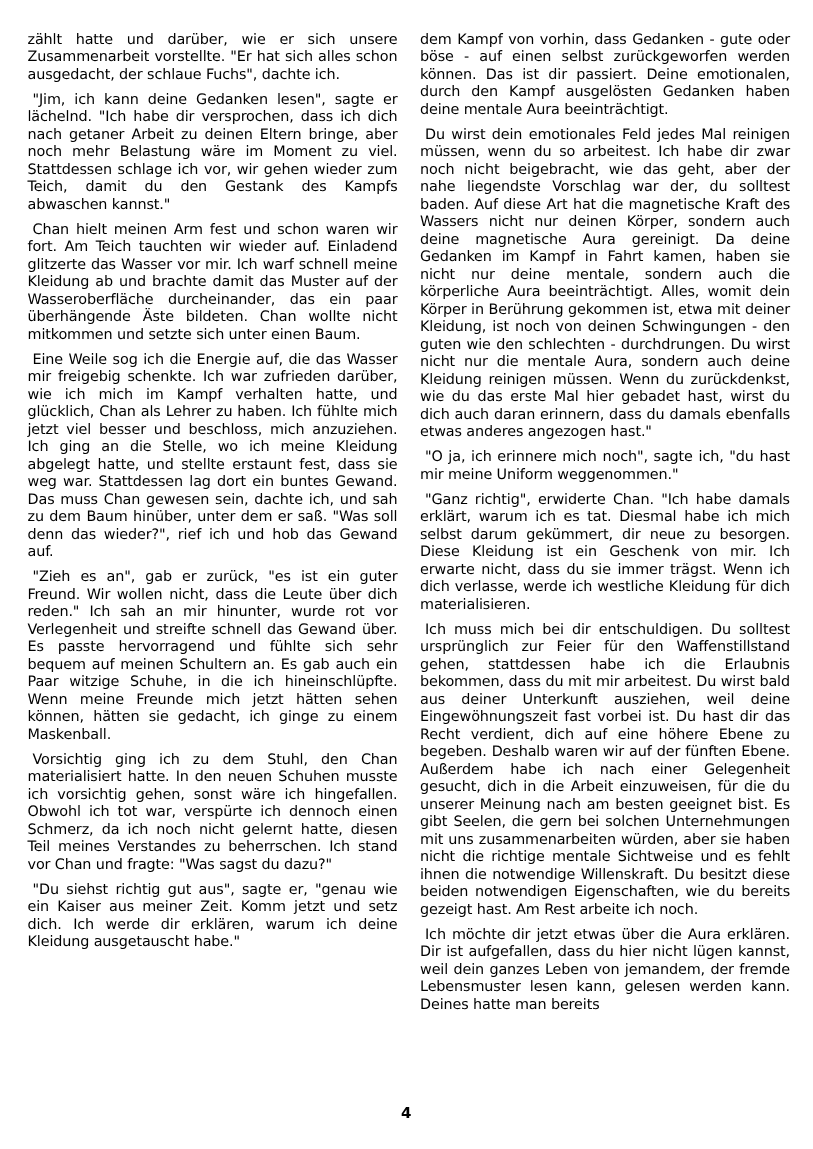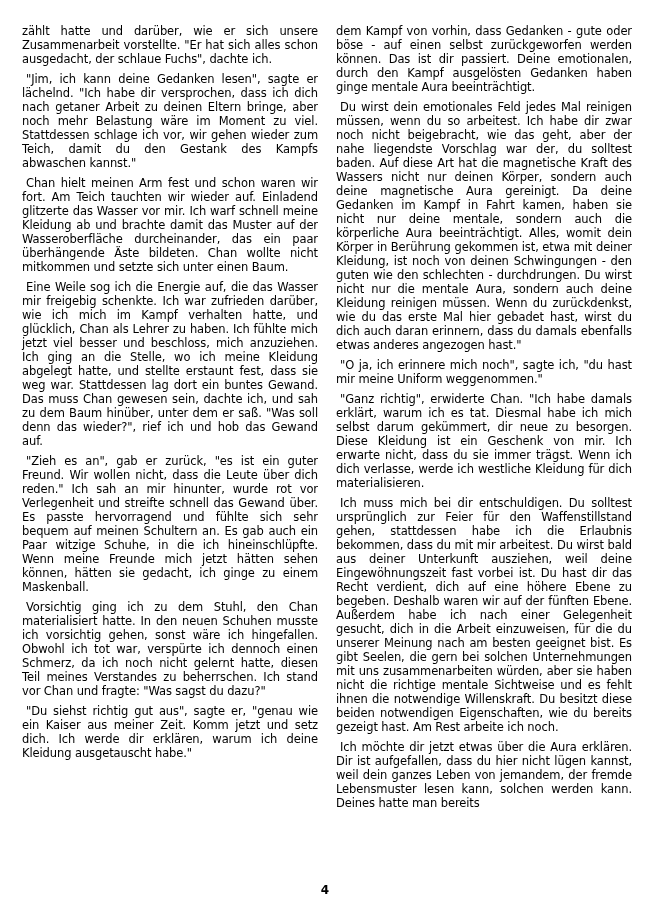--- a/index.html
+++ b/index.html
@@ -59,22 +59,22 @@
     <div class="col">
       <p>zählt hatte und darüber, wie er sich unsere Zusammenarbeit vorstellte. "Er hat sich alles schon ausgedacht, der schlaue Fuchs", dachte ich.</p>
       <p>"Jim, ich kann deine Gedanken lesen", sagte er lächelnd. "Ich habe dir versprochen, dass ich dich nach getaner Arbeit zu deinen Eltern bringe, aber noch mehr Belastung wäre im Moment zu viel. Stattdessen schlage ich vor, wir gehen wieder zum Teich, damit du den Gestank des Kampfs abwaschen kannst."</p>
       <p>Chan hielt meinen Arm fest und schon waren wir fort. Am Teich tauchten wir wieder auf. Einladend glitzerte das Wasser vor mir. Ich warf schnell meine Kleidung ab und brachte damit das Muster auf der Wasseroberfläche durcheinander, das ein paar überhängende Äste bildeten. Chan wollte nicht mitkommen und setzte sich unter einen Baum.</p>
       <p>Eine Weile sog ich die Energie auf, die das Wasser mir freigebig schenkte. Ich war zufrieden darüber, wie ich mich im Kampf verhalten hatte, und glücklich, Chan als Lehrer zu haben. Ich fühlte mich jetzt viel besser und beschloss, mich anzuziehen. Ich ging an die Stelle, wo ich meine Kleidung abgelegt hatte, und stellte erstaunt fest, dass sie weg war. Stattdessen lag dort ein buntes Gewand. Das muss Chan gewesen sein, dachte ich, und sah zu dem Baum hinüber, unter dem er saß. "Was soll denn das wieder?", rief ich und hob das Gewand auf.</p>
       <p>"Zieh es an", gab er zurück, "es ist ein guter Freund. Wir wollen nicht, dass die Leute über dich reden." Ich sah an mir hinunter, wurde rot vor Verlegenheit und streifte schnell das Gewand über. Es passte hervorragend und fühlte sich sehr bequem auf meinen Schultern an. Es gab auch ein Paar witzige Schuhe, in die ich hineinschlüpfte. Wenn meine Freunde mich jetzt hätten sehen können, hätten sie gedacht, ich ginge zu einem Maskenball.</p>
       <p>Vorsichtig ging ich zu dem Stuhl, den Chan materialisiert hatte. In den neuen Schuhen musste ich vorsichtig gehen, sonst wäre ich hingefallen. Obwohl ich tot war, verspürte ich dennoch einen Schmerz, da ich noch nicht gelernt hatte, diesen Teil meines Verstandes zu beherrschen. Ich stand vor Chan und fragte: "Was sagst du dazu?"</p>
       <p>"Du siehst richtig gut aus", sagte er, "genau wie ein Kaiser aus meiner Zeit. Komm jetzt und setz dich. Ich werde dir erklären, warum ich deine Kleidung ausgetauscht habe."</p>
     </div>
     <div class="col">
-      <p>dem Kampf von vorhin, dass Gedanken - gute oder böse - auf einen selbst zurückgeworfen werden können. Das ist dir passiert. Deine emotionalen, durch den Kampf ausgelösten Gedanken haben ginge mentale Aura beeinträchtigt.</p>
+      <p>dem Kampf von vorhin, dass Gedanken - gute oder böse - auf einen selbst zurückgeworfen werden können. Das ist dir passiert. Deine emotionalen, durch den Kampf ausgelösten Gedanken haben deine mentale Aura beeinträchtigt.</p>
       <p>Du wirst dein emotionales Feld jedes Mal reinigen müssen, wenn du so arbeitest. Ich habe dir zwar noch nicht beigebracht, wie das geht, aber der nahe liegendste Vorschlag war der, du solltest baden. Auf diese Art hat die magnetische Kraft des Wassers nicht nur deinen Körper, sondern auch deine magnetische Aura gereinigt. Da deine Gedanken im Kampf in Fahrt kamen, haben sie nicht nur deine mentale, sondern auch die körperliche Aura beeinträchtigt. Alles, womit dein Körper in Berührung gekommen ist, etwa mit deiner Kleidung, ist noch von deinen Schwingungen - den guten wie den schlechten - durchdrungen. Du wirst nicht nur die mentale Aura, sondern auch deine Kleidung reinigen müssen. Wenn du zurückdenkst, wie du das erste Mal hier gebadet hast, wirst du dich auch daran erinnern, dass du damals ebenfalls etwas anderes angezogen hast."</p>
       <p>"O ja, ich erinnere mich noch", sagte ich, "du hast mir meine Uniform weggenommen."</p>
       <p>"Ganz richtig", erwiderte Chan. "Ich habe damals erklärt, warum ich es tat. Diesmal habe ich mich selbst darum gekümmert, dir neue zu besorgen. Diese Kleidung ist ein Geschenk von mir. Ich erwarte nicht, dass du sie immer trägst. Wenn ich dich verlasse, werde ich westliche Kleidung für dich materialisieren.</p>
       <p>Ich muss mich bei dir entschuldigen. Du solltest ursprünglich zur Feier für den Waffenstillstand gehen, stattdessen habe ich die Erlaubnis bekommen, dass du mit mir arbeitest. Du wirst bald aus deiner Unterkunft ausziehen, weil deine Eingewöhnungszeit fast vorbei ist. Du hast dir das Recht verdient, dich auf eine höhere Ebene zu begeben. Deshalb waren wir auf der fünften Ebene. Außerdem habe ich nach einer Gelegenheit gesucht, dich in die Arbeit einzuweisen, für die du unserer Meinung nach am besten geeignet bist. Es gibt Seelen, die gern bei solchen Unternehmungen mit uns zusammenarbeiten würden, aber sie haben nicht die richtige mentale Sichtweise und es fehlt ihnen die notwendige Willenskraft. Du besitzt diese beiden notwendigen Eigenschaften, wie du bereits gezeigt hast. Am Rest arbeite ich noch.</p>
-      <p>Ich möchte dir jetzt etwas über die Aura erklären. Dir ist aufgefallen, dass du hier nicht lügen kannst, weil dein ganzes Leben von jemandem, der fremde Lebensmuster lesen kann, solchen werden kann. Deines hatte man bereits</p>
+      <p>Ich möchte dir jetzt etwas über die Aura erklären. Dir ist aufgefallen, dass du hier nicht lügen kannst, weil dein ganzes Leben von jemandem, der fremde Lebensmuster lesen kann, gelesen werden kann. Deines hatte man bereits</p>
     </div>
   </div>
   <div class="page-number">4</div>
 </div>
 
 </body></html>

